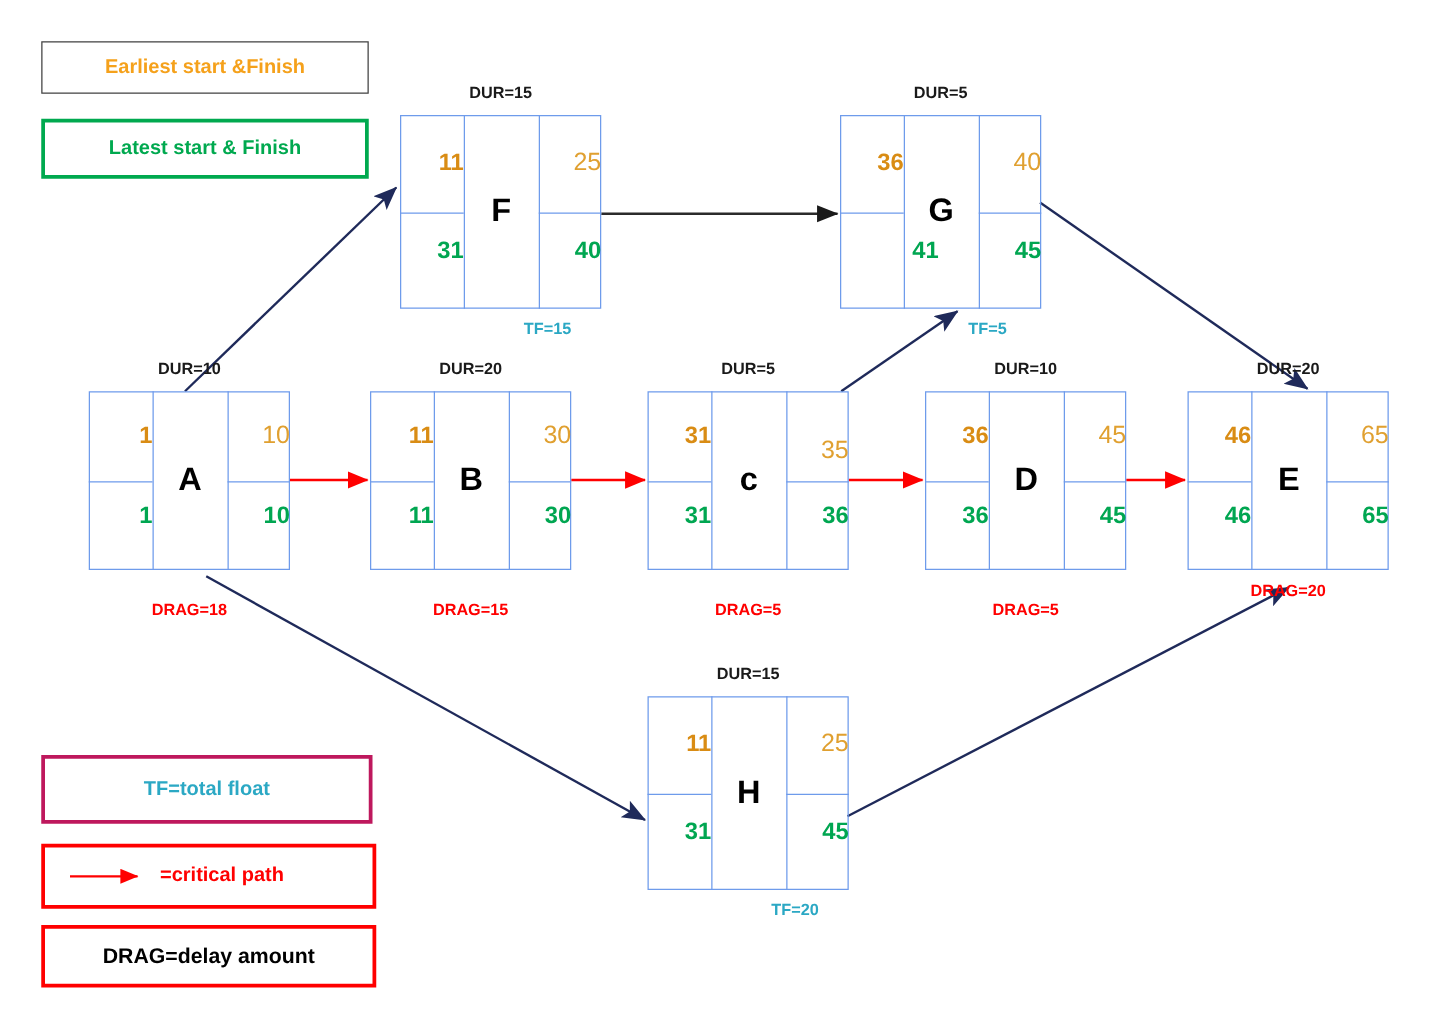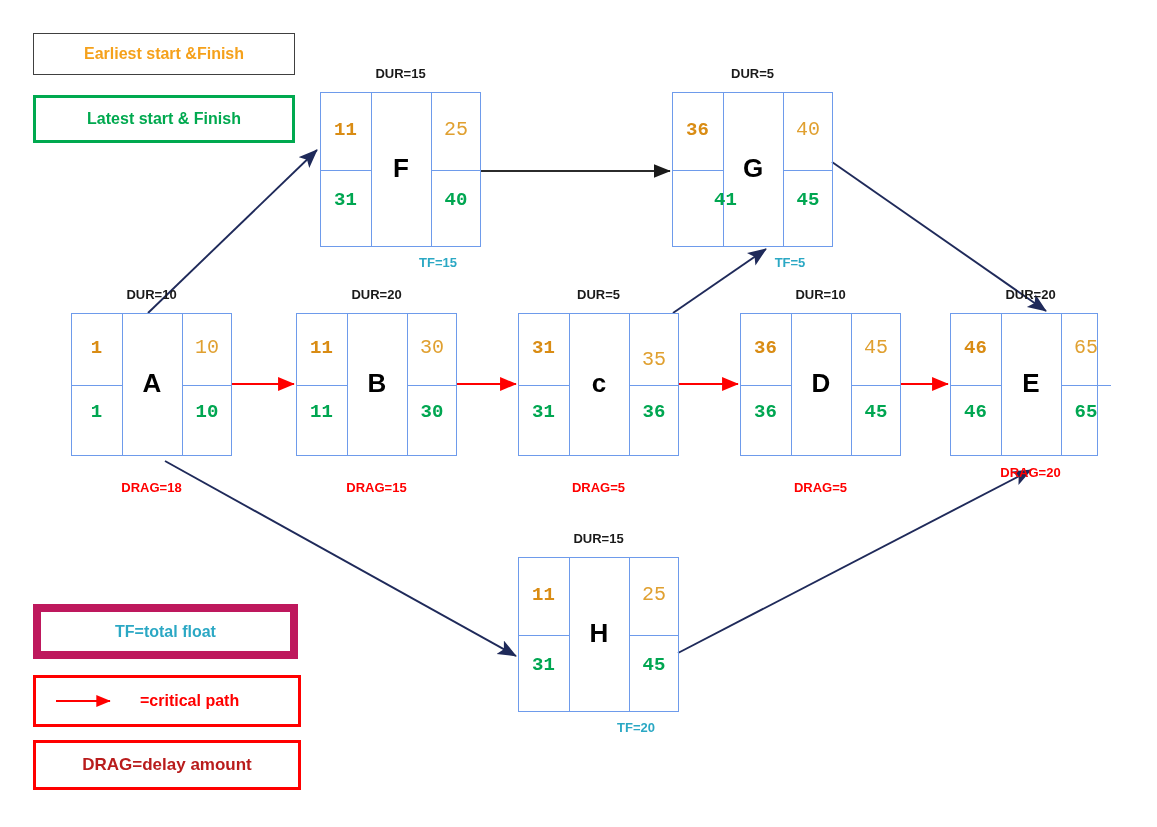--- a/index.html
+++ b/index.html
@@ -34,35 +34,34 @@
     border: 1px solid #404040;
     color: #F5A11B;
     font-size: 16px;
   }
   .legend-ls {
     border: 3px solid #00A94F;
     color: #00A94F;
     font-size: 16px;
   }
   .legend-tf {
-    border: 8px solid #be185d;
+    border: 3px solid #be185d;
     color: #2BA8C4;
     font-size: 16px;
     justify-content: center;
   }
   .legend-cp {
     border: 3px solid #FF0000;
     color: #FF0000;
     font-size: 16px;
     justify-content: flex-start;
-    padding-left: 12px;
   }
   .legend-drag {
     border: 3px solid #FF0000;
-    color: #b91c1c;
+    color: #000000;
     font-size: 17px;
     text-align: right;
   }
   .legend-cp .cp-label {
     margin-left: 92px;
   }
   .cp-arrow-swatch {
     position: absolute;
     left: 18px;
     top: 50%;
@@ -89,23 +88,22 @@
   }
   .node .hline {
     position: absolute;
     height: 0;
     border-top: 1.6px solid #6E9BEB;
   }
   .node .val {
     position: absolute;
     font-size: 19px;
     font-weight: bold;
-    text-align: center;
+    text-align: right;
     line-height: 1;
-    font-family: Liberation Mono, monospace;
   }
   .node .val.es { color: #D98C14; }
   .node .val.ef { color: #E0A030; font-weight: normal; font-size: 20px; }
   .node .val.ls { color: #00A651; }
   .node .val.lf { color: #00A651; }
   .node .letter {
     position: absolute;
     font-size: 26px;
     font-weight: bold;
     color: #000000;
@@ -249,21 +247,21 @@
     <div class="hline" style="left:0px; top:72px; width:51px;"></div>
     <div class="hline" style="left:111px; top:72px; width:50px;"></div>
     <div class="val es" style="left:0px; top:26px; width:51px;">36</div>
     <div class="val ls" style="left:0px; top:90px; width:51px;">36</div>
     <div class="val ef" style="left:111px; top:25px; width:50px;">45</div>
     <div class="val lf" style="left:111px; top:90px; width:50px;">45</div>
     <div class="letter" style="left:51px; top:57px; width:60px;">D</div>
   </div>
     <div class="dur-label" style="left: 700px; top: 287px; width: 241px;">DUR=10</div>
     <div class="drag-label" style="left: 700px; top: 480px; width: 241px;">DRAG=5</div>
-    <div class="node" style="left: 950px; top: 313px; width: 148px; height: 143px;">
+    <div class="node" style="left: 950px; top: 313px; width: 161px; height: 143px;">
     <div class="cell-frame"></div>
     <div class="vline" style="left:51px;"></div>
     <div class="vline" style="left:111px;"></div>
     <div class="hline" style="left:0px; top:72px; width:51px;"></div>
     <div class="hline" style="left:111px; top:72px; width:50px;"></div>
     <div class="val es" style="left:0px; top:26px; width:51px;">46</div>
     <div class="val ls" style="left:0px; top:90px; width:51px;">46</div>
     <div class="val ef" style="left:111px; top:25px; width:50px;">65</div>
     <div class="val lf" style="left:111px; top:90px; width:50px;">65</div>
     <div class="letter" style="left:51px; top:57px; width:60px;">E</div>

